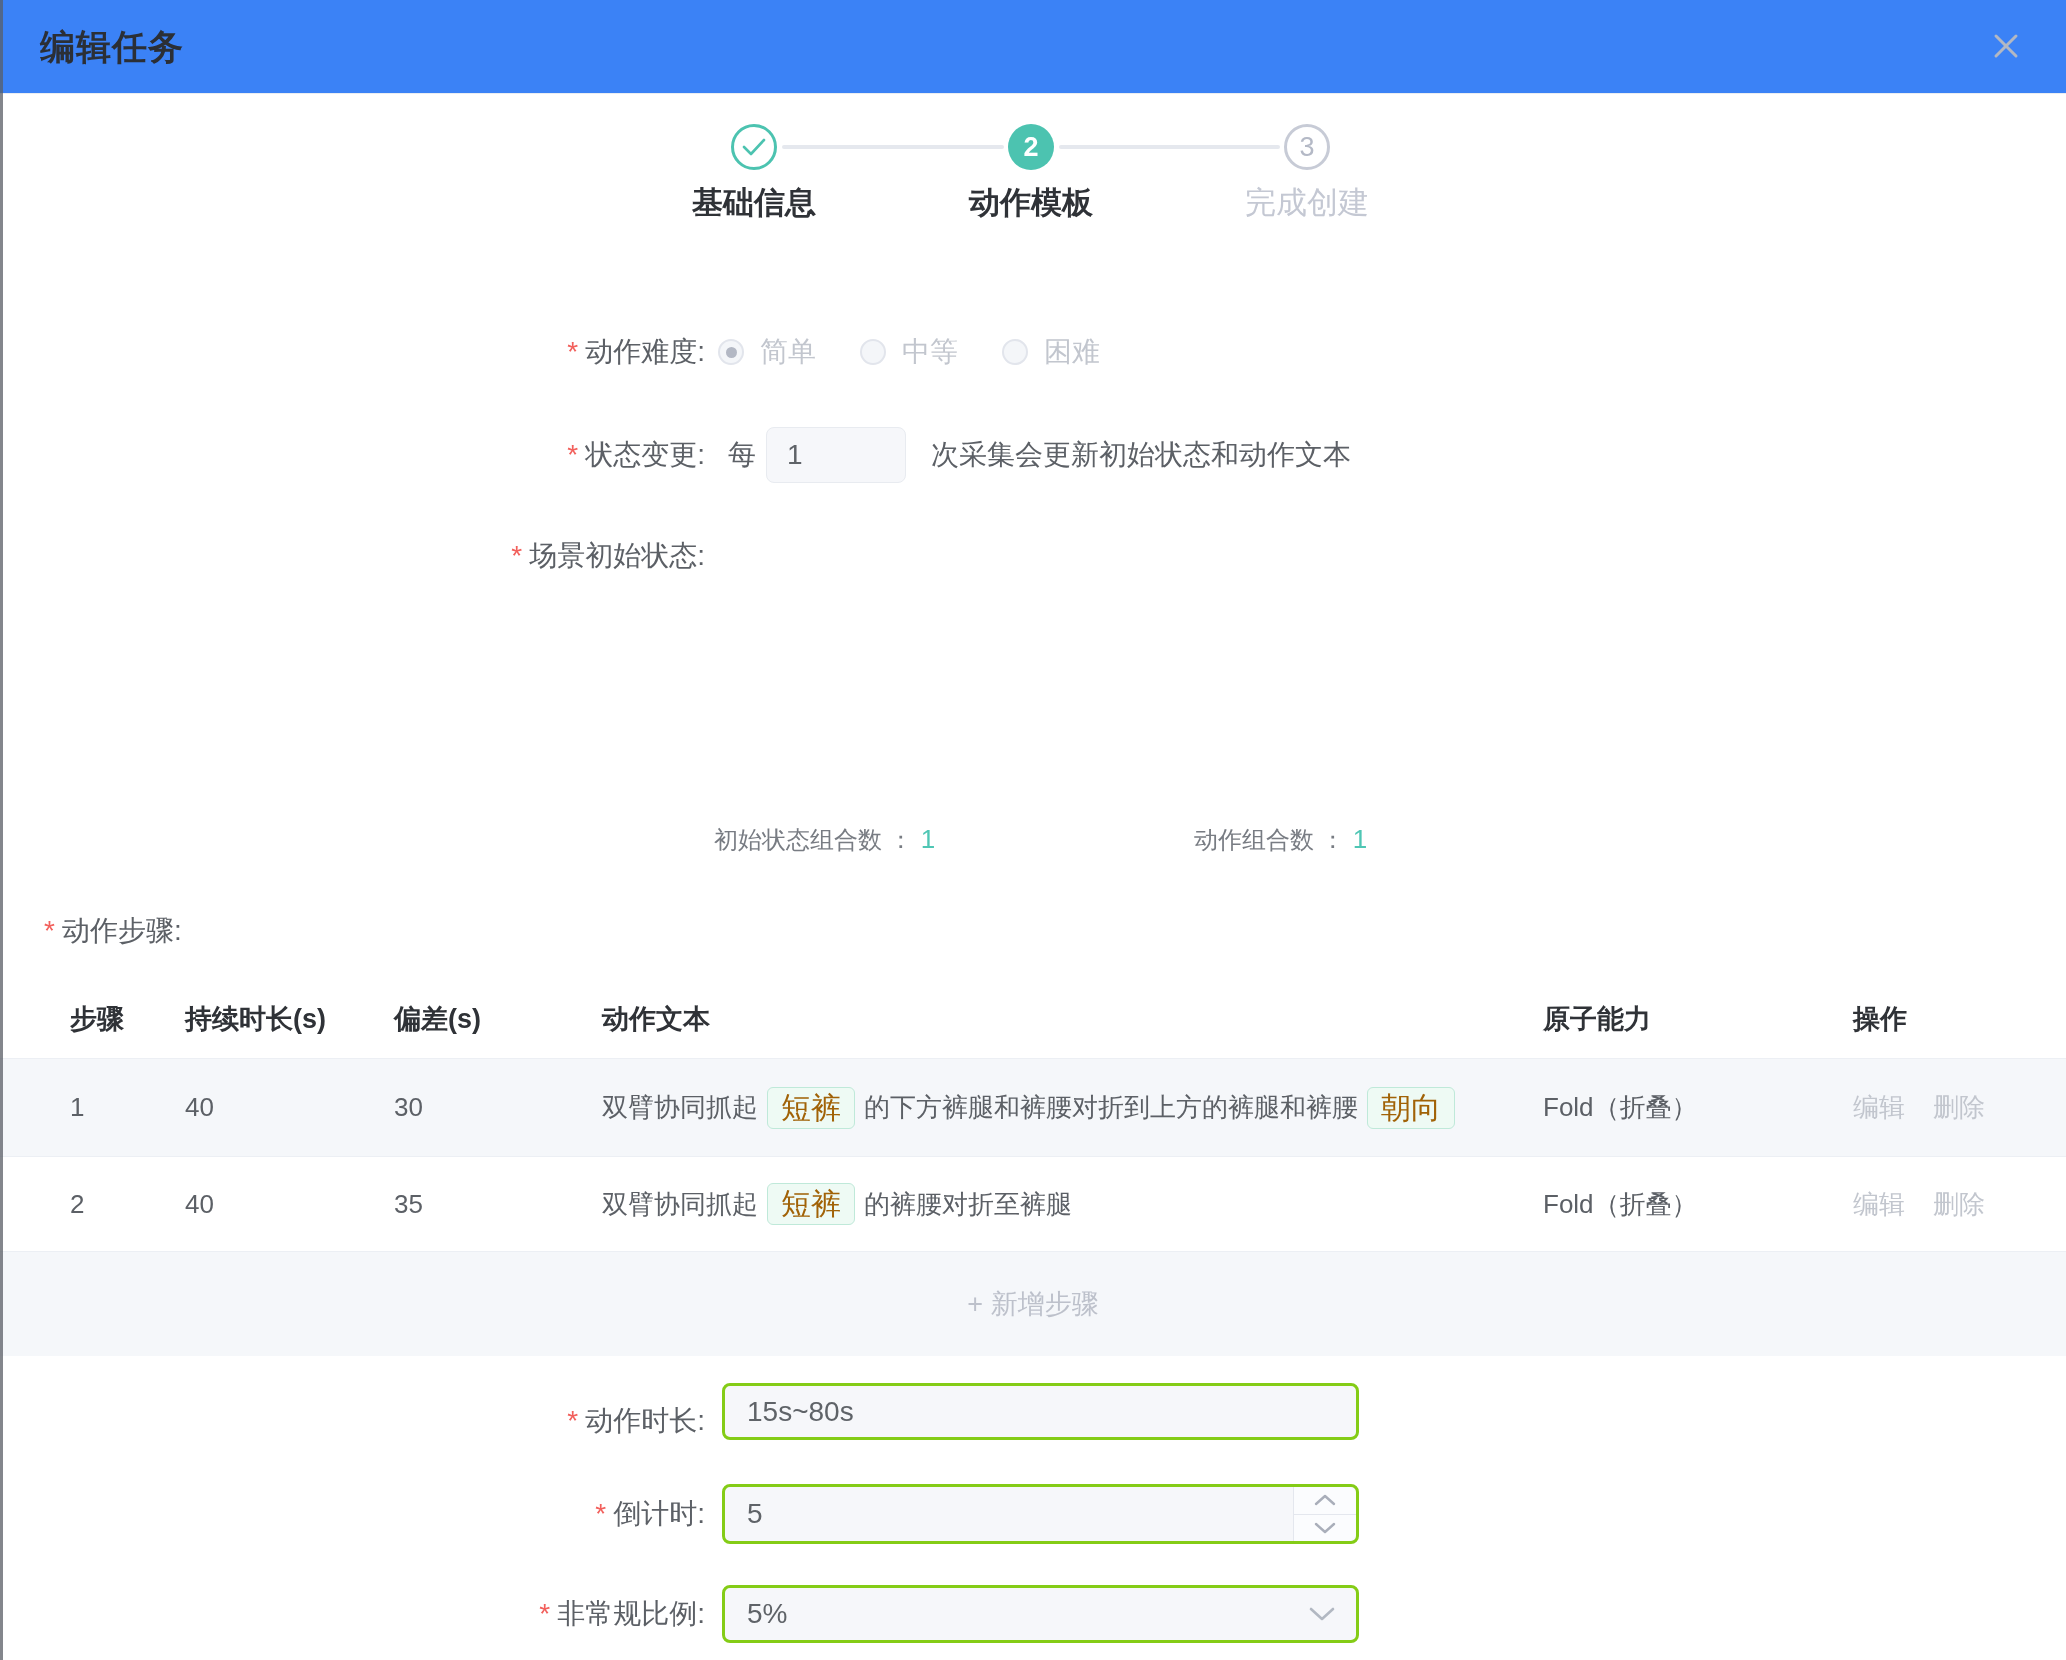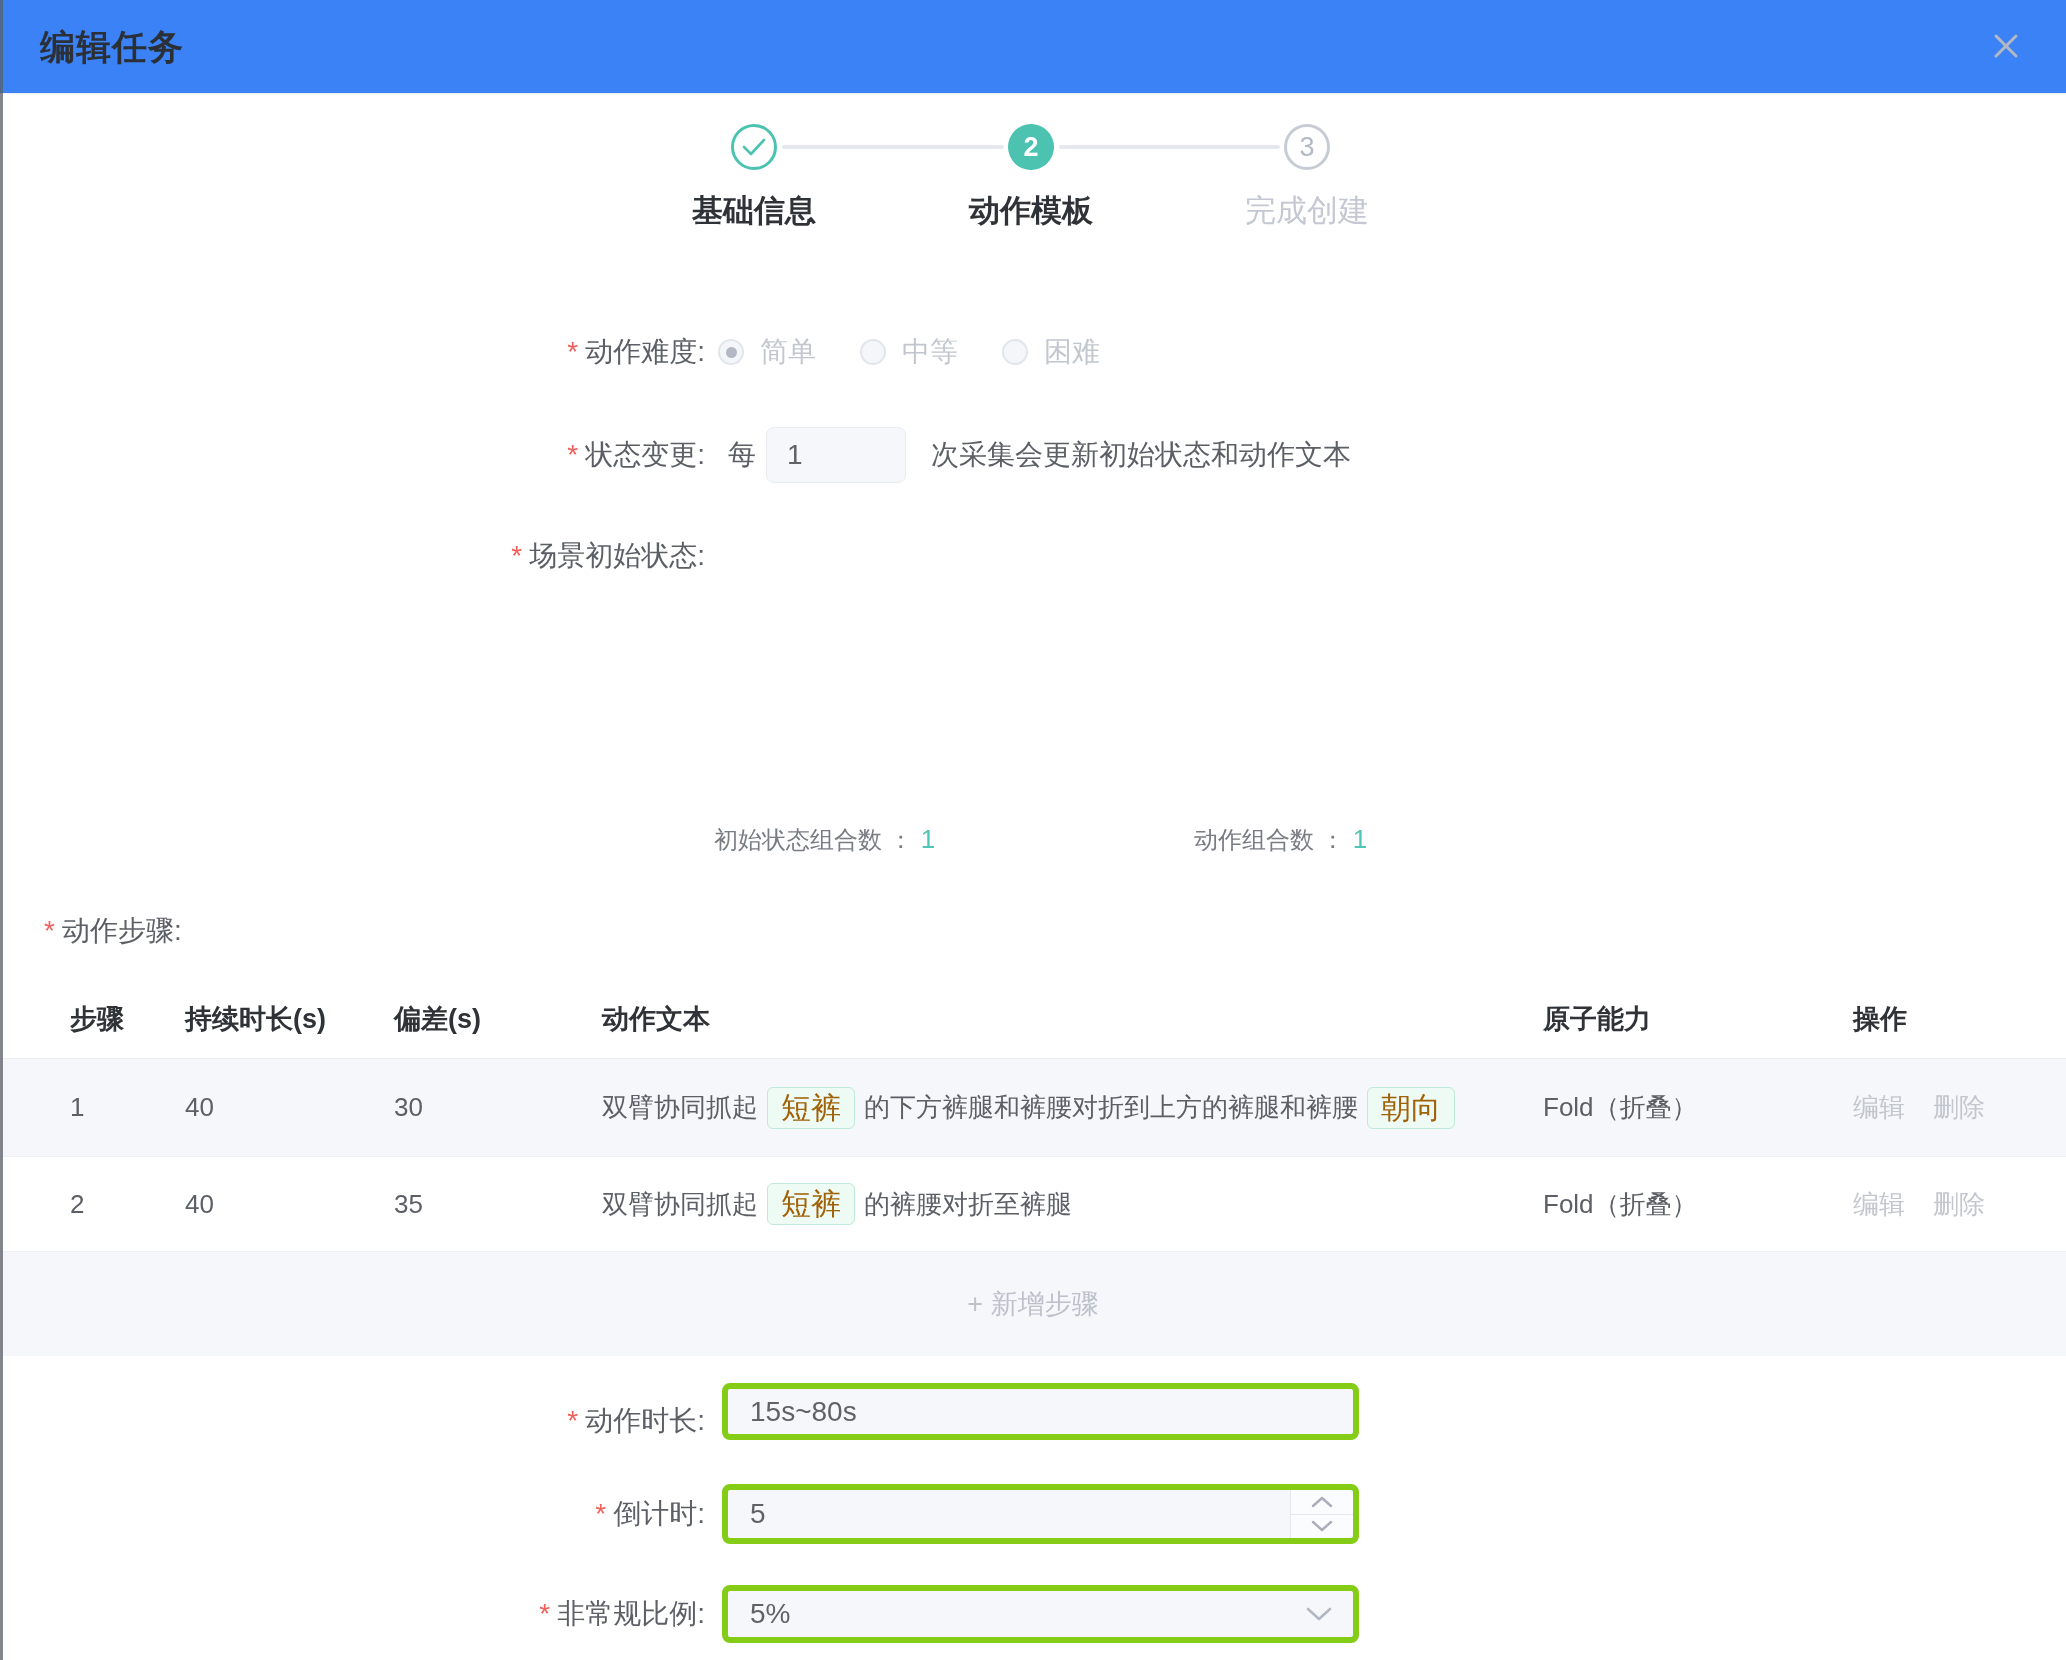--- a/index.html
+++ b/index.html
@@ -15,21 +15,21 @@
   .dlg-title{position:absolute;left:40px;top:50%;transform:translateY(-50%);font-size:35px;font-weight:700;color:#2b2f36;letter-spacing:1px;}
   .dlg-close{position:absolute;right:42px;top:28px;width:36px;height:36px;cursor:pointer;}
 
   
   .step-circle{position:absolute;top:124px;width:46px;height:46px;border-radius:50%;box-sizing:border-box;
     display:flex;align-items:center;justify-content:center;font-size:27px;background:#fff;}
   .step-circle.done{border:3px solid #4cc3b0;color:#4cc3b0;}
   .step-circle.active{background:#4cc3b0;color:#fff;font-weight:700;}
   .step-circle.wait{border:3px solid #c7cbd6;color:#b4b9c6;}
   .step-connector{position:absolute;top:145px;height:4px;background:#e5e8ee;border-radius:2px;}
-  .step-label{position:absolute;top:190px;width:320px;text-align:center;font-size:31px;}
+  .step-label{position:absolute;top:182px;width:320px;text-align:center;font-size:31px;}
   .step-label.done,.step-label.active{color:#2f3237;font-weight:700;}
   .step-label.wait{color:#c4c8d3;font-weight:400;}
 
   
   .frow{position:absolute;left:0;width:100%;display:flex;align-items:center;}
   .flabel{flex:0 0 705px;width:705px;text-align:right;font-size:28px;color:#5c6066;white-space:nowrap;}
   .req{color:#f2605c;margin-right:7px;font-size:28px;}
 
   
   .radio{display:inline-flex;align-items:center;margin-left:44px;cursor:pointer;}
@@ -70,21 +70,21 @@
   .cell.c1{left:70px;} .cell.c2{left:185px;} .cell.c3{left:394px;} .cell.c4{left:602px;max-width:930px;}
   .cell.c5{left:1543px;} .cell.c6{left:1853px;}
   .tag{display:inline-block;margin:1px 9px;padding:3px 13px;font-size:30px;line-height:34px;color:#a16207;
     background:#eefaf4;border:1px solid #bfe9d9;border-radius:6px;}
   .row-action{color:#c2c6ce;margin-right:28px;cursor:pointer;}
   .row-action:last-child{margin-right:12px;}
   .add-band{height:104px;background:#f5f7fa;display:flex;align-items:center;justify-content:center;
     font-size:27px;color:#bdc1cb;cursor:pointer;}
 
   
-  .big-input{margin-left:17px;width:637px;height:57px;box-sizing:border-box;background:#f6f7fa;border:6px solid #84cc16;border-radius:8px;
+  .big-input{margin-left:17px;width:637px;height:57px;box-sizing:border-box;background:#f6f7fa;border:3px solid #84cc16;border-radius:8px;
     position:relative;display:flex;align-items:center;padding-left:22px;font-size:28px;color:#5f6368;}
   .spinner{position:absolute;right:0;top:0;width:62px;height:100%;border-left:1px solid #e4e7ee;display:flex;flex-direction:column;
     border-radius:0 8px 8px 0;overflow:hidden;}
   .spin-btn{flex:1;display:flex;align-items:center;justify-content:center;background:#fbfcfe;cursor:pointer;}
   .spin-btn.up{border-bottom:1px solid #e4e7ee;}
   .sel-arrow{position:absolute;right:20px;top:50%;transform:translateY(-50%);display:flex;}
 </style>
 </head>
 <body>
 

